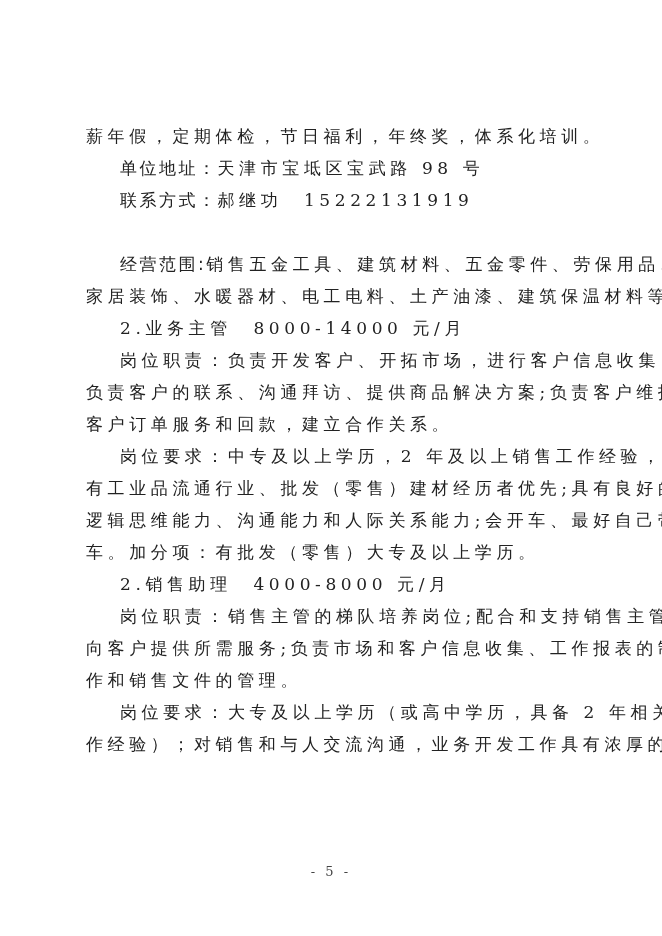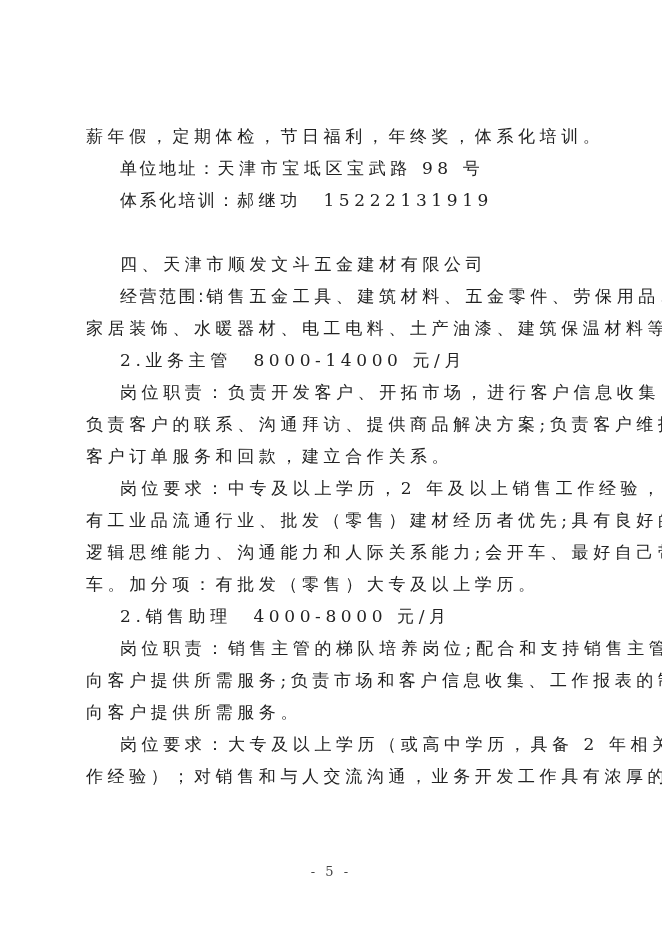--- a/index.html
+++ b/index.html
@@ -18,43 +18,42 @@
 <body>
 
 <div class="page">
   <div class="line">薪年假，定期体检，节日福利，年终奖，体系化培训。</div>
 
   <div class="line indent">
     <span class="bold">单位地址：</span><span>天津市宝坻区宝武路 98 号</span>
   </div>
 
   <div class="line indent">
-    <span class="bold">体系化培训：</span><span>郝继功　15222131919</span>
+    <span class="bold">联系方式：</span><span>郝继功　15222131919</span>
   </div>
 
   <div class="blank"></div>
 
-  <div class="line indent">四、天津市顺发文斗五金建材有限公司</div>
 
   <div class="line indent">
     <span class="bold">经营范围:</span><span>销售五金工具、建筑材料、五金零件、劳保用品、</span>
   </div>
   <div class="line">家居装饰、水暖器材、电工电料、土产油漆、建筑保温材料等。</div>
 
 
   <div class="line indent">2.业务主管　8000-14000 元/月</div>
   <div class="line indent">岗位职责：负责开发客户、开拓市场，进行客户信息收集；</div>
   <div class="line">负责客户的联系、沟通拜访、提供商品解决方案;负责客户维护、</div>
   <div class="line">客户订单服务和回款，建立合作关系。</div>
   <div class="line indent">岗位要求：中专及以上学历，2 年及以上销售工作经验，具</div>
   <div class="line">有工业品流通行业、批发（零售）建材经历者优先;具有良好的</div>
   <div class="line">逻辑思维能力、沟通能力和人际关系能力;会开车、最好自己带</div>
   <div class="line">车。加分项：有批发（零售）大专及以上学历。</div>
 
   <div class="line indent">2.销售助理　4000-8000 元/月</div>
   <div class="line indent">岗位职责：销售主管的梯队培养岗位;配合和支持销售主管</div>
   <div class="line">向客户提供所需服务;负责市场和客户信息收集、工作报表的制</div>
-  <div class="line">向客户提供所需服务。</div>
+  <div class="line">作和销售文件的管理。</div>
   <div class="line indent">岗位要求：大专及以上学历（或高中学历，具备 2 年相关工</div>
   <div class="line">作经验）；对销售和与人交流沟通，业务开发工作具有浓厚的兴</div>
 </div>
 
 <div class="footer">- 5 -</div>
 
 </body></html>

